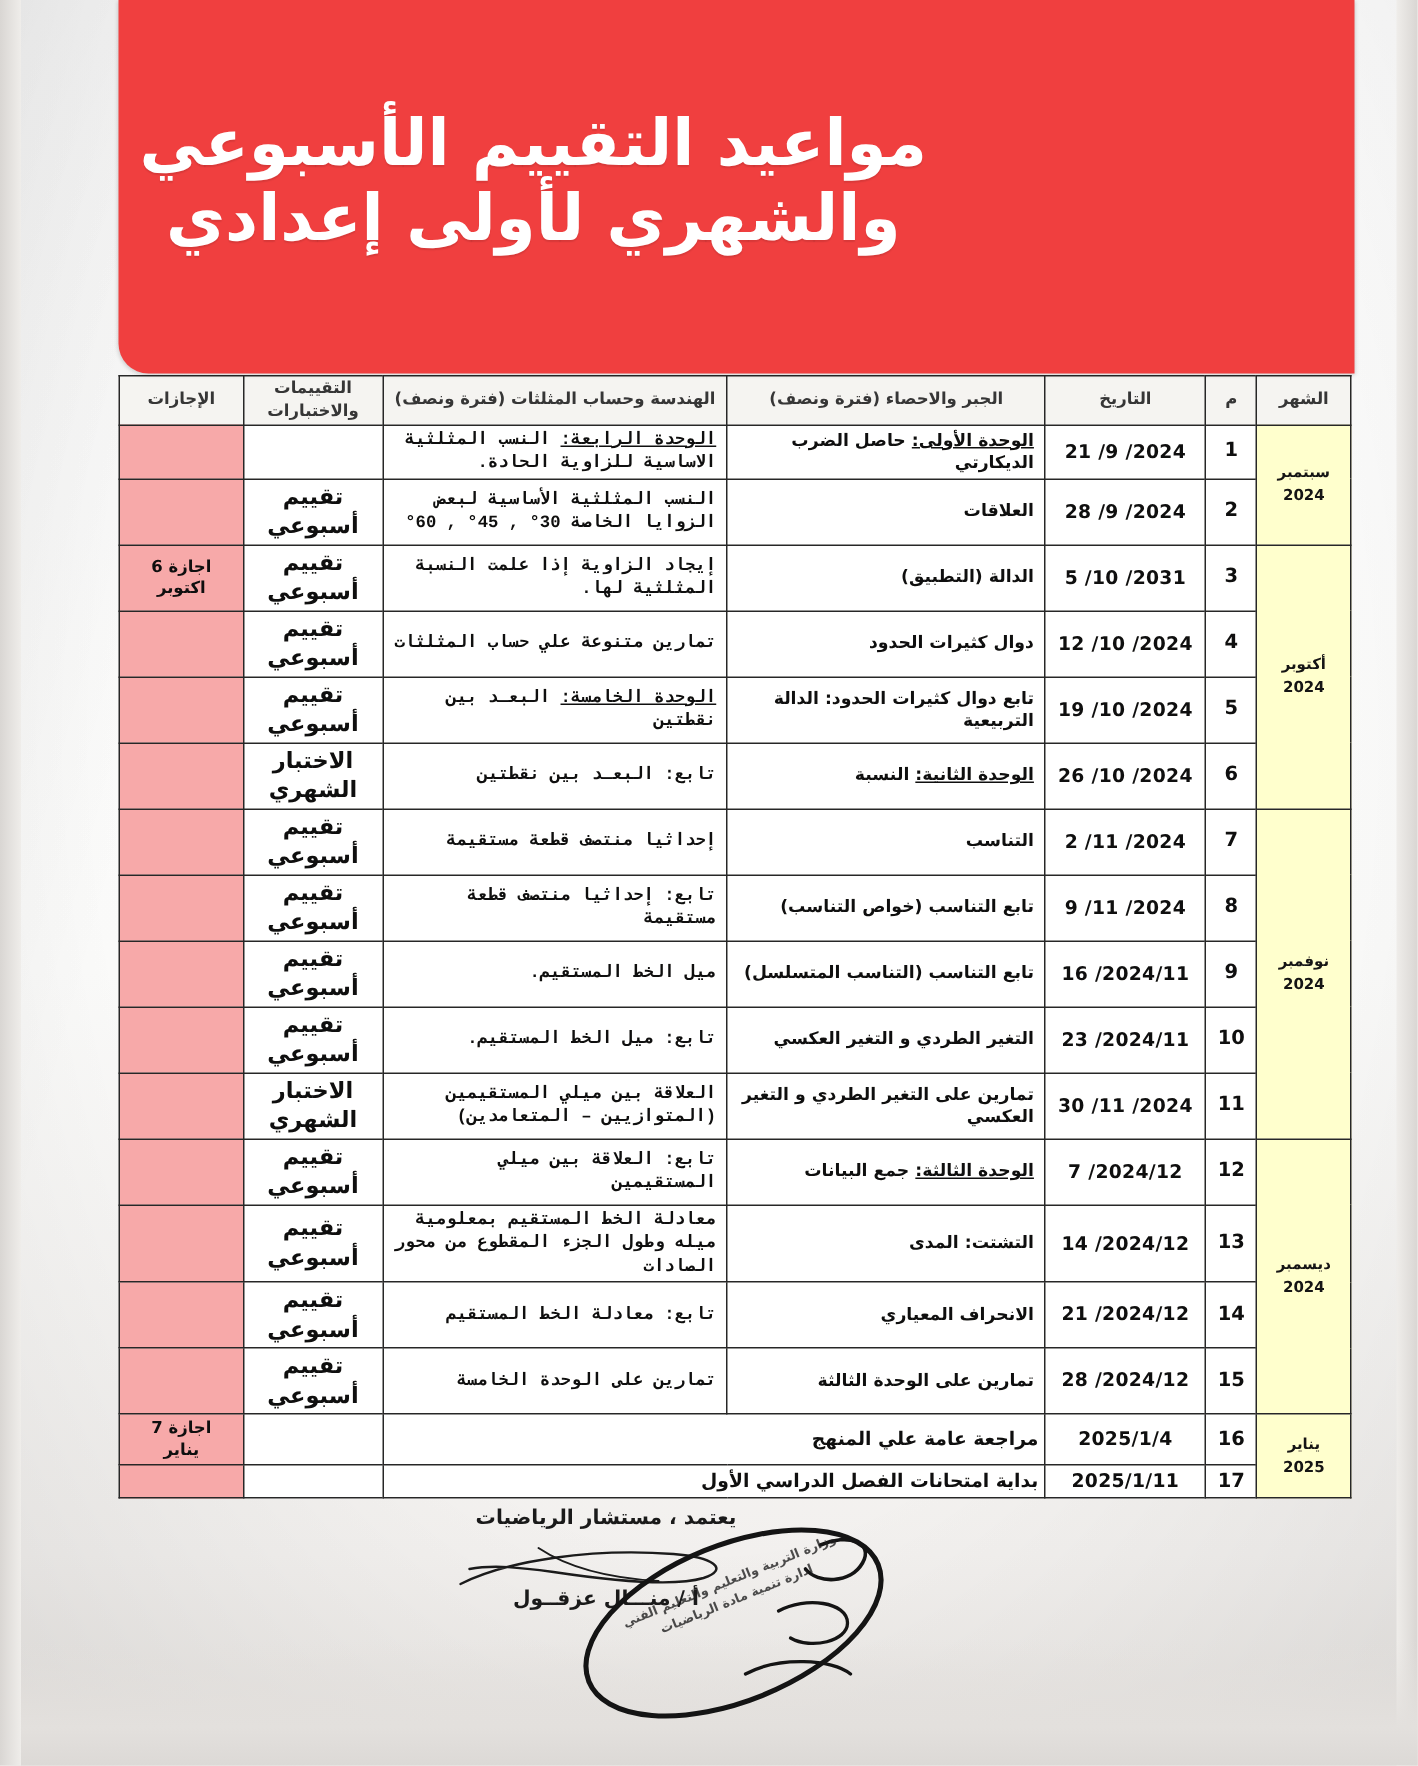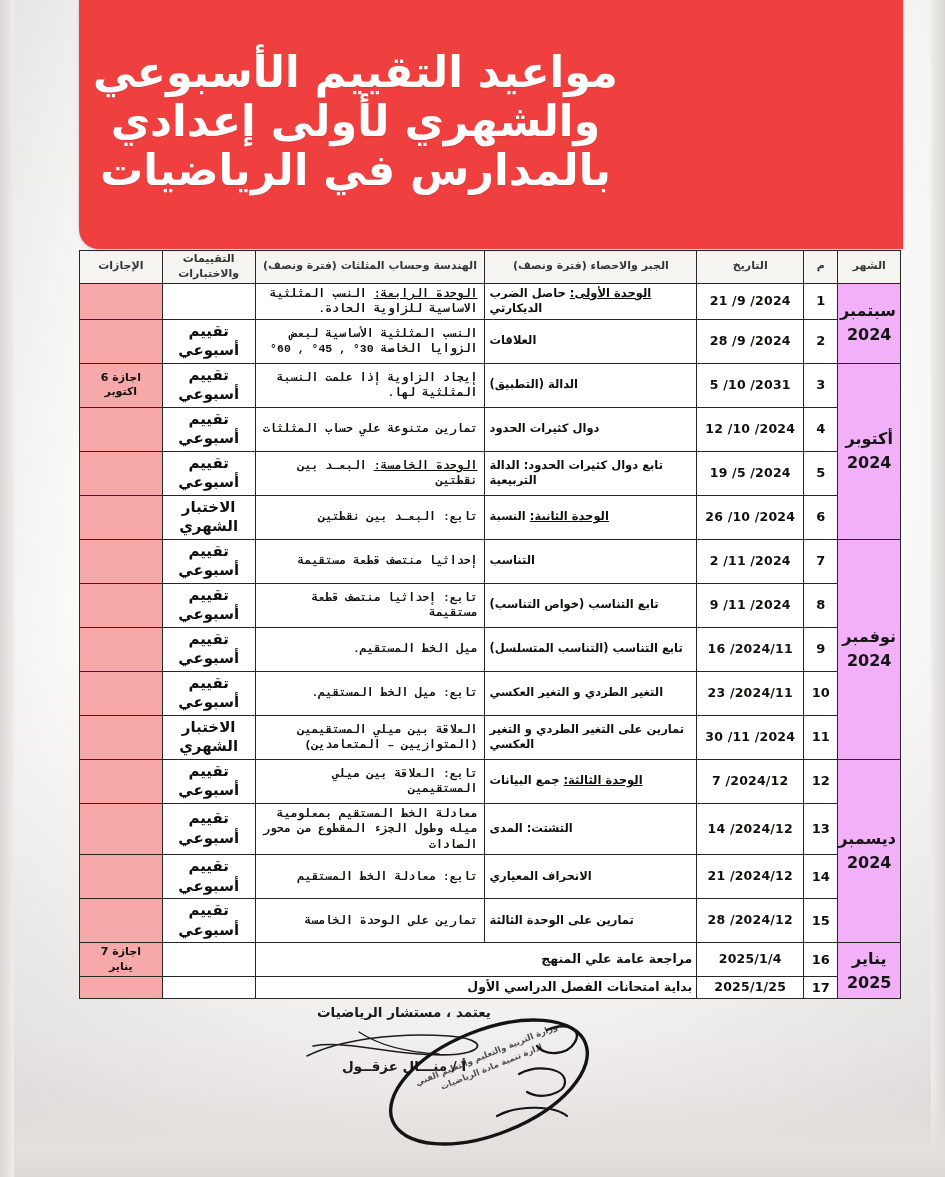--- a/index.html
+++ b/index.html
@@ -69,24 +69,24 @@
   }
   
   col.c-month{width:62px}
   col.c-no{width:34px}
   col.c-date{width:106px}
   col.c-alg{width:210px}
   col.c-geo{width:228px}
   col.c-assess{width:92px}
   col.c-hol{width:82px}
 
-  td.month{font-size:16px;line-height:1.5;background:#f0abfc;color:#1b1b1b;}
+  td.month{font-size:10px;line-height:1.5;background:#fef9c3;color:#1b1b1b;}
   td.no{font-size:13px;}
   td.date{font-size:12.5px;letter-spacing:.2px;}
-  td.alg{text-align:left;padding-right:7px;}
+  td.alg{text-align:right;padding-right:7px;}
   td.geo{text-align:right;padding-right:7px;font-family:Liberation Mono, monospace;}
   td.assess{font-size:15px;line-height:1.3;}
   td.hol{font-size:11px;line-height:1.3;background:#fca5a5;}
   td.full{text-align:right;font-size:12.5px;}
   .u{text-decoration:underline;}
 
   
   .footer{position:absolute;left:65px;top:1000px;width:830px;height:175px;z-index:10;}
   .committee{
     position:absolute;right:8px;top:2px;text-align:right;
@@ -123,21 +123,20 @@
 
 <div class="edge-l"></div>
 <div class="edge-r"></div>
 
 <div class="sheet">
 
   <div class="banner">
     <div class="banner-text">
       <span>مواعيد التقييم الأسبوعي</span>
       <span>والشهري لأولى إعدادي</span>
-      <span>بالمدارس في الرياضيات</span>
     </div>
   </div>
 
   <div class="table-wrap">
     <table>
       <colgroup>
         <col class="c-month">
           <col class="c-no">
           <col class="c-date">
         <col class="c-alg">
@@ -186,21 +185,21 @@
           <tr>
             <td class="no">4</td>
             <td class="date">2024/ 10/ 12</td>
             <td class="alg">دوال كثيرات الحدود</td>
             <td class="geo">تمارين متنوعة علي حساب المثلثات</td>
             <td class="assess">تقييم أسبوعي</td>
             <td class="hol"></td>
           </tr>
           <tr>
             <td class="no">5</td>
-            <td class="date">2024/ 5/ 19</td>
+            <td class="date">2024/ 10/ 19</td>
             <td class="alg">تابع دوال كثيرات الحدود: الدالة التربيعية</td>
             <td class="geo"><span class="u">الوحدة الخامسة:</span> البعـد بين نقطتين</td>
             <td class="assess">تقييم أسبوعي</td>
             <td class="hol"></td>
           </tr>
           <tr>
             <td class="no">6</td>
             <td class="date">2024/ 10/ 26</td>
             <td class="alg"><span class="u">الوحدة الثانية:</span> النسبة</td>
             <td class="geo">تابع: البعـد بين نقطتين</td>
@@ -284,21 +283,21 @@
           <tr>
             <td class="month" rowspan="2">يناير<br>2025</td>
             <td class="no">16</td>
             <td class="date">2025/1/4</td>
             <td class="full" colspan="2">مراجعة عامة علي المنهج</td>
             <td class="assess"></td>
             <td class="hol">اجازة 7<br>يناير</td>
           </tr>
           <tr>
             <td class="no">17</td>
-            <td class="date">2025/1/25</td>
+            <td class="date">2025/1/11</td>
             <td class="full" colspan="2">بداية امتحانات الفصل الدراسي الأول</td>
             <td class="assess"></td>
             <td class="hol"></td>
           </tr>
         </tbody>
     </table>
   </div>
 
   <div class="footer">
 

